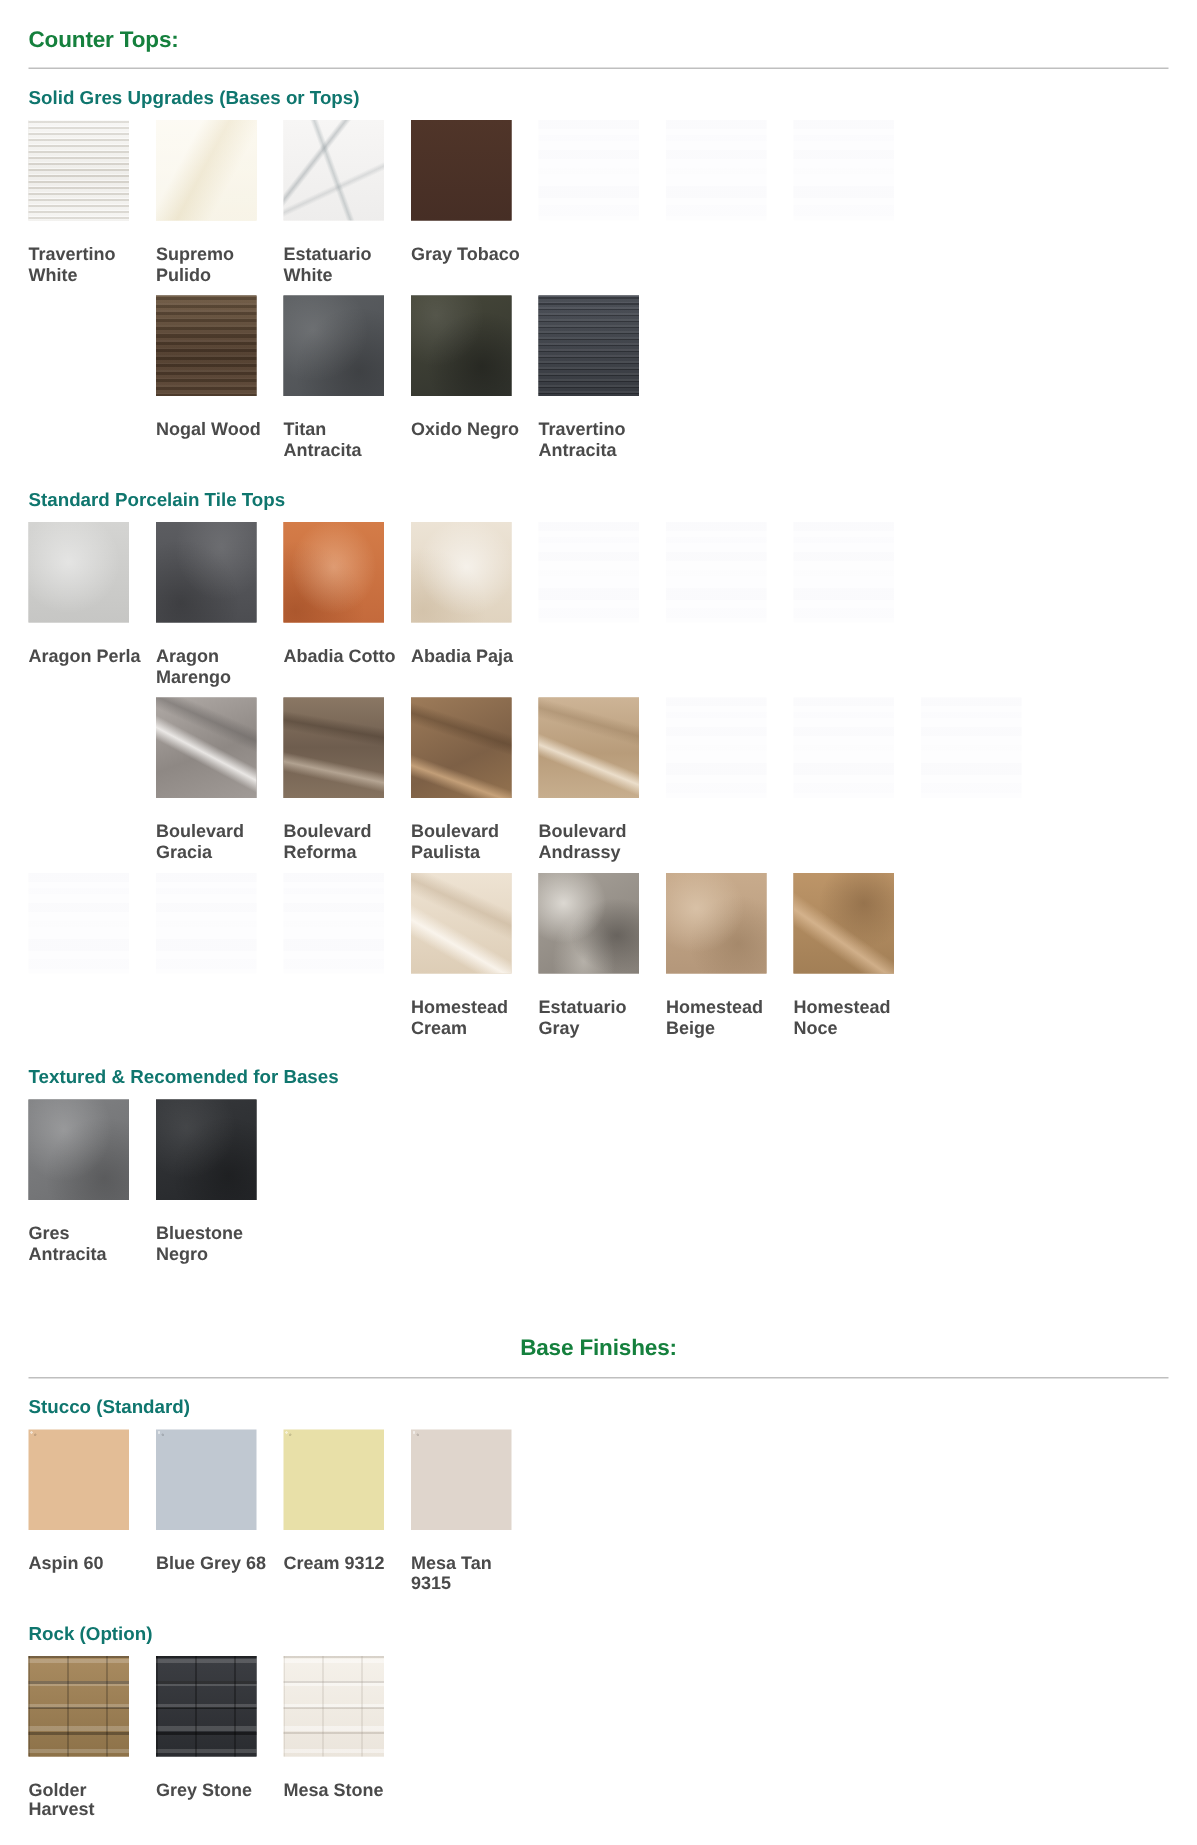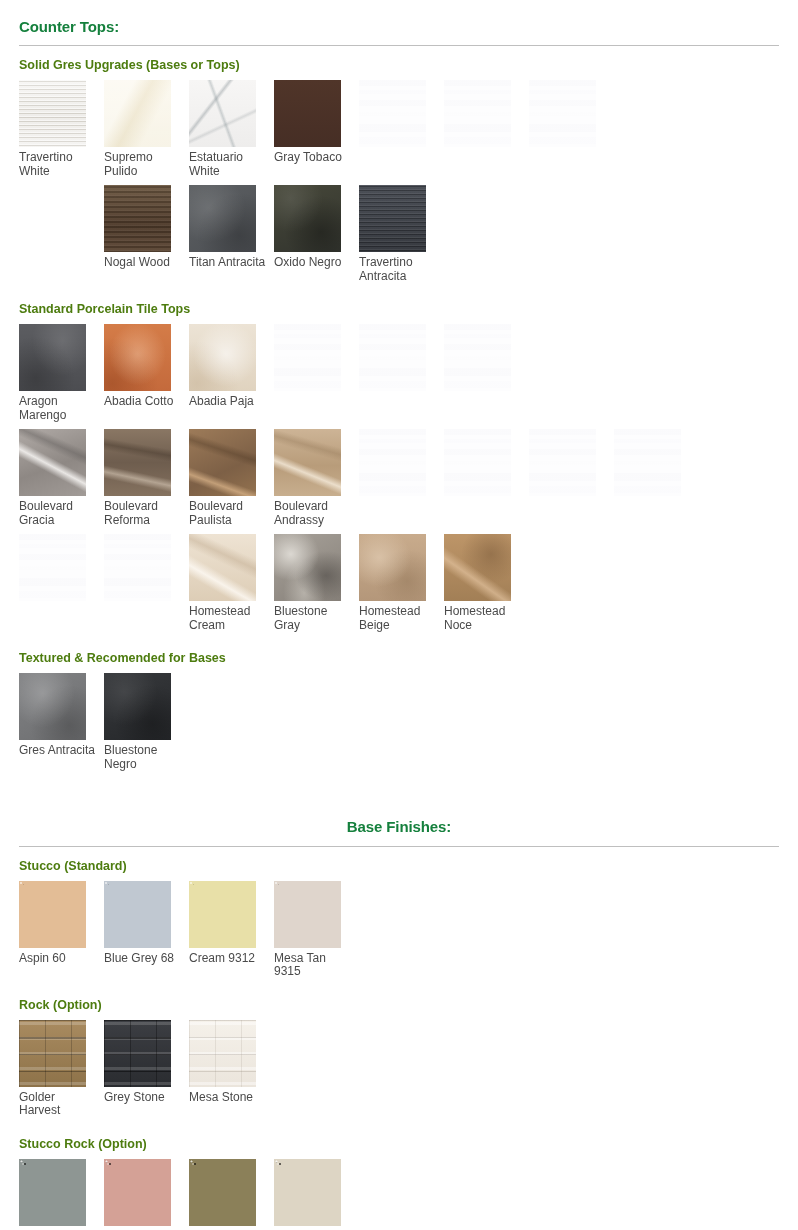--- a/index.html
+++ b/index.html
@@ -27,21 +27,21 @@
     padding-bottom: 10px;
     border-bottom: 1px solid #bfbfbf;
     line-height: 1.15;
   }
   .major-heading.second { padding-top: 40px; text-align: center; }
 
   
   .group-heading {
     font-size: 12.5px;
     font-weight: bold;
-    color: #4d7c0f;
+    color: #0f766e;
     margin-top: 12px;
     margin-bottom: 7px;
     line-height: 1.2;
   }
 
   
   .swatch-grid {
     display: flex;
     flex-wrap: wrap;
     align-content: flex-start;
@@ -54,23 +54,24 @@
     width: 67px;
     height: 67px;
     display: block;
     background-color: #f2f2f2;
     background-repeat: no-repeat;
   }
   .swatch-label {
     font-size: 12px;
     line-height: 13.5px;
     color: #4a4a4a;
-    padding-top: 4px;
+    padding-top: 16px;
     width: 80px;
     word-wrap: break-word;
+    font-weight: bold;
   }
   
   .swatch-cell.ghost .swatch-img {
     background: #fdfdfe;
     background-image:
       linear-gradient(to bottom, rgba(250,250,252,0.9) 0 6px, rgba(255,255,255,0) 6px 10px,
        rgba(251,251,253,0.85) 10px 14px, rgba(255,255,255,0) 14px 20px,
        rgba(250,250,252,0.85) 20px 26px, rgba(255,255,255,0) 26px 32px,
        rgba(252,252,253,0.8) 32px 36px, rgba(255,255,255,0) 36px 44px,
        rgba(250,250,252,0.9) 44px 52px, rgba(255,255,255,0) 52px 57px,
@@ -331,20 +332,24 @@
             <div class="swatch-cell">
               <div class="swatch-img tx-travertino-antracita"></div>
               <div class="swatch-label">Travertino Antracita</div>
             </div>
           </div>
         </div>
         <div class="group">
           <div class="group-heading">Standard Porcelain Tile Tops</div>
           <div class="swatch-grid">
             <div class="swatch-cell">
+              <div class="swatch-img tx-aragon-perla"></div>
+              <div class="swatch-label">Aragon Perla</div>
+            </div>
+            <div class="swatch-cell">
               <div class="swatch-img tx-aragon-marengo"></div>
               <div class="swatch-label">Aragon Marengo</div>
             </div>
             <div class="swatch-cell">
               <div class="swatch-img tx-abadia-cotto"></div>
               <div class="swatch-label">Abadia Cotto</div>
             </div>
             <div class="swatch-cell">
               <div class="swatch-img tx-abadia-paja"></div>
               <div class="swatch-label">Abadia Paja</div>
@@ -408,21 +413,21 @@
             <div class="swatch-cell ghost">
               <div class="swatch-img"></div>
               <div class="swatch-label"></div>
             </div>
             <div class="swatch-cell">
               <div class="swatch-img tx-homestead-cream"></div>
               <div class="swatch-label">Homestead Cream</div>
             </div>
             <div class="swatch-cell">
               <div class="swatch-img tx-homestead-gray"></div>
-              <div class="swatch-label">Bluestone Gray</div>
+              <div class="swatch-label">Estatuario Gray</div>
             </div>
             <div class="swatch-cell">
               <div class="swatch-img tx-homestead-beige"></div>
               <div class="swatch-label">Homestead Beige</div>
             </div>
             <div class="swatch-cell">
               <div class="swatch-img tx-homestead-noce"></div>
               <div class="swatch-label">Homestead Noce</div>
             </div>
           </div>

